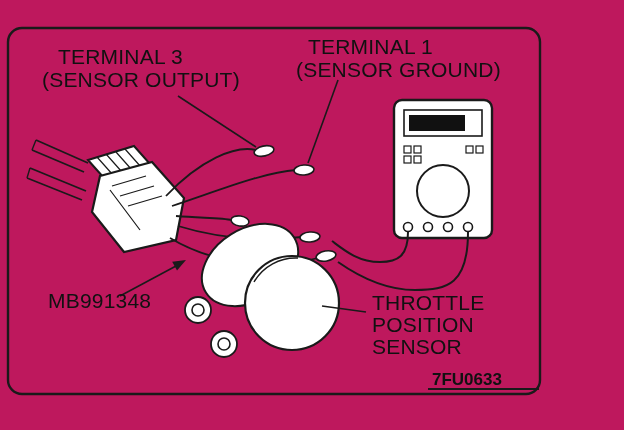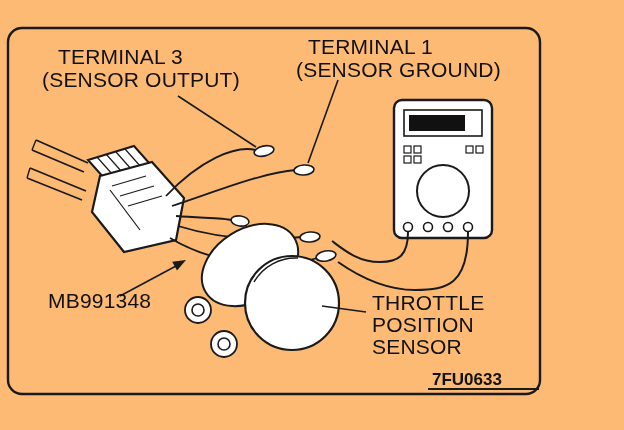--- a/index.html
+++ b/index.html
@@ -1,20 +1,20 @@
 <!DOCTYPE html>
 <html><head>
 <meta charset="utf-8">
 <style>
   html, body { margin: 0; padding: 0; background: #ffffff; }
   .figure {
     position: relative;
     width: 624px;
     height: 430px;
-    background: #fdba74;
+    background: #be185d;
     overflow: hidden;
   }
   svg { display: block; }
   svg text {
     font-family: "Liberation Sans", sans-serif;
     fill: #111111;
   }
   .lbl  { font-size: 21px; letter-spacing: 0.2px; }
   .code { font-size: 17px; font-weight: bold; }
   .ln   { stroke: #1a1a1a; fill: none; }

